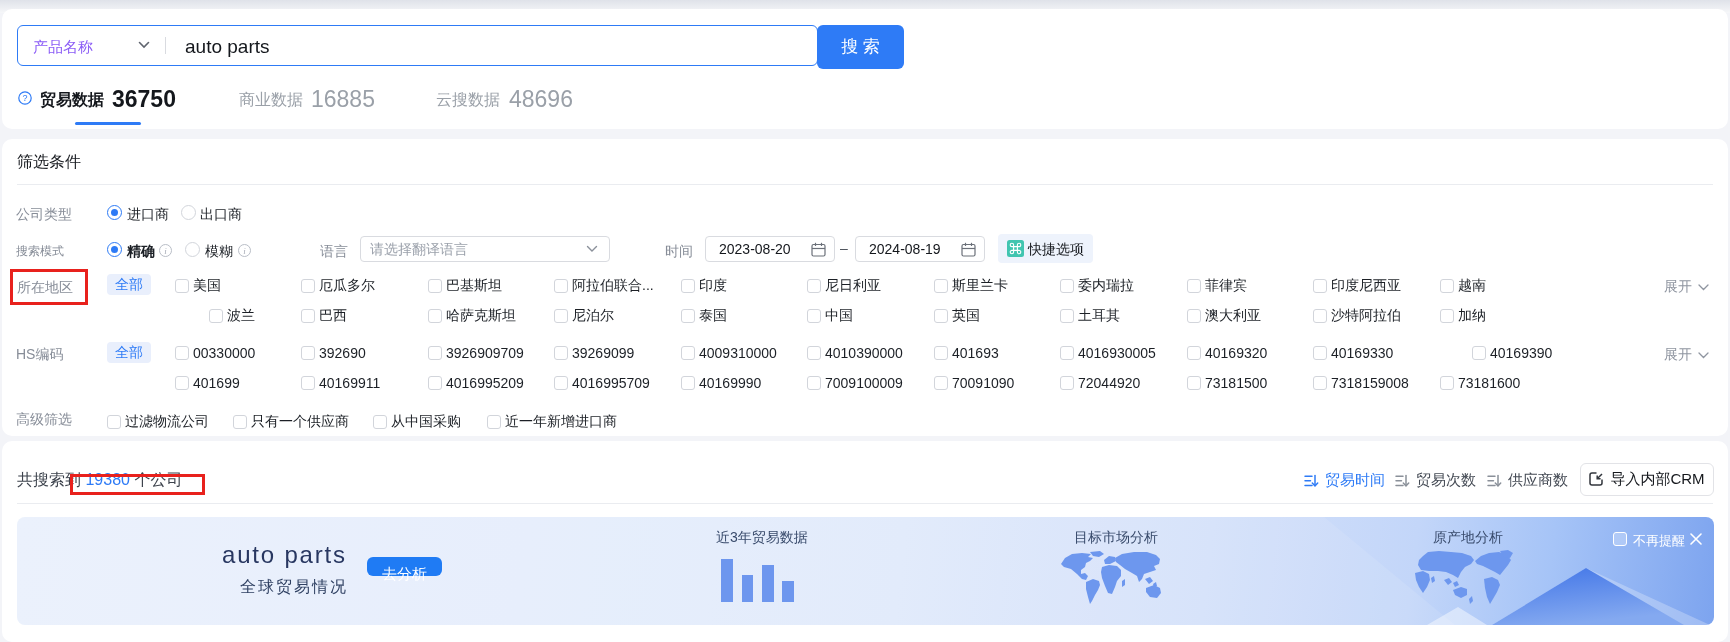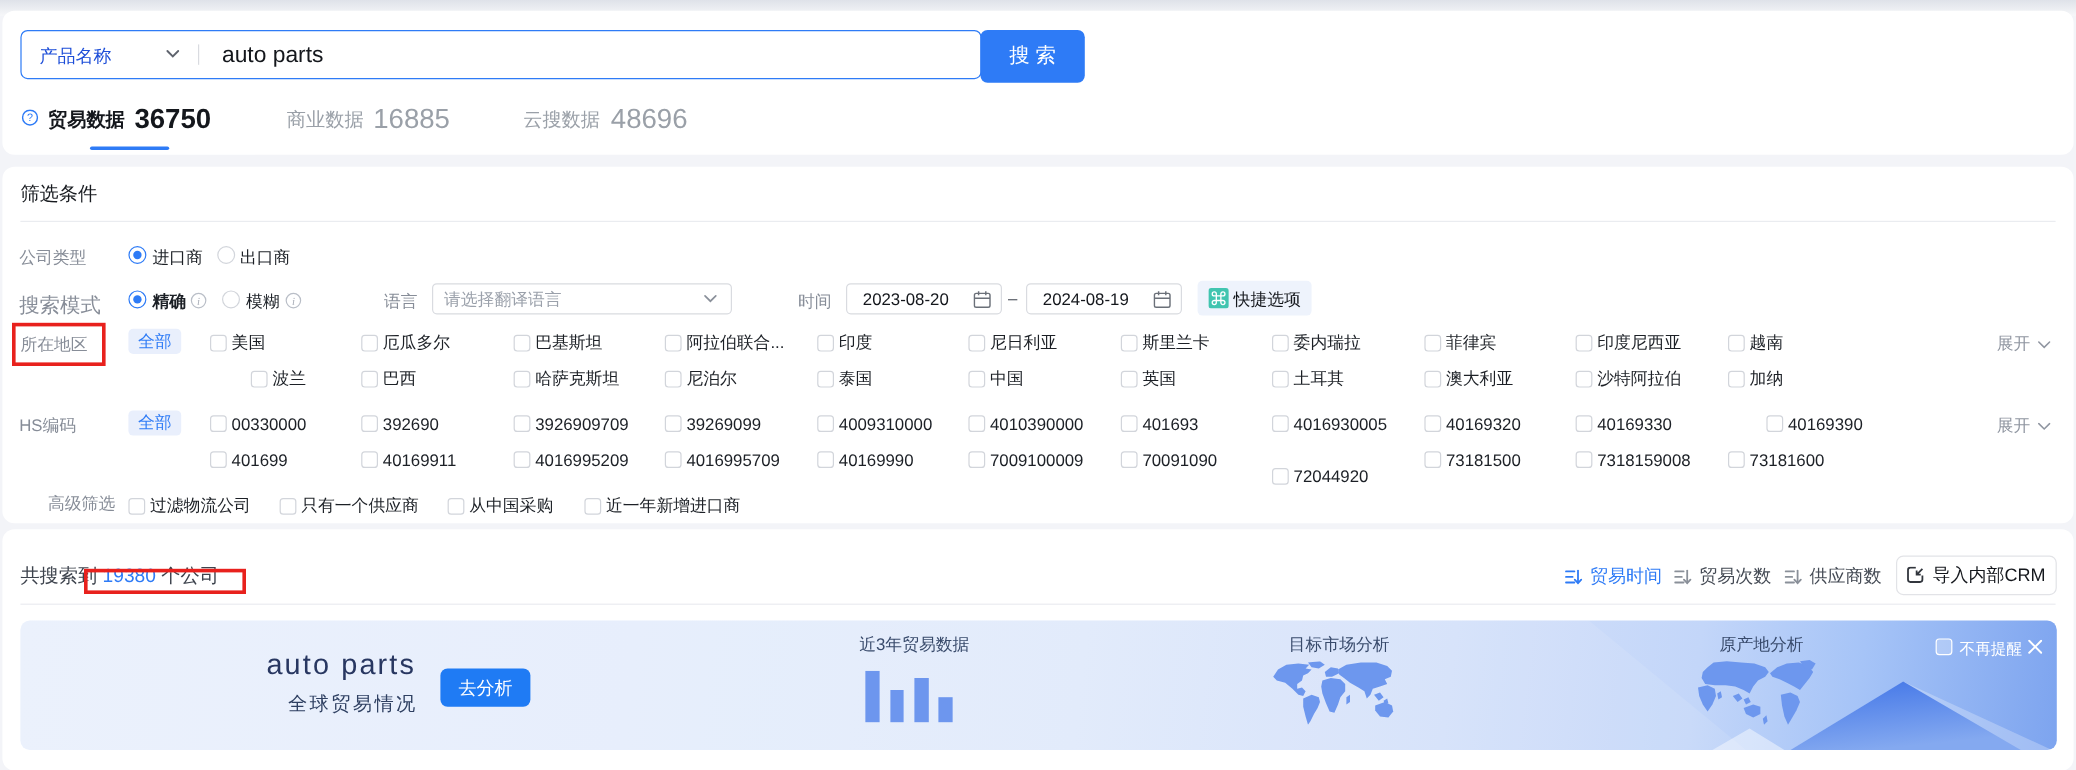--- a/index.html
+++ b/index.html
@@ -18,21 +18,21 @@
 .info{position:absolute;width:13px;height:13px;border-radius:50%;border:1px solid #b9bec7;color:#a9aeb8;font-size:9px;text-align:center;line-height:12px;font-family:"Liberation Serif",serif;font-style:italic;}
 .inp{position:absolute;border:1px solid #d9dbe0;border-radius:4px;background:#fff;}
 .divider{position:absolute;left:17px;width:1696px;height:1px;background:#eaecf0;}
 .redbox{position:absolute;border:3px solid #e8211d;background:transparent;z-index:30;}
 </style></head>
 <body>
 <div class="abs" style="left:0;top:0;width:1730px;height:13px;background:linear-gradient(#dfe2e9,#f6f7f9);"></div>
 
 <div class="card" style="top:9px;height:120px;"></div>
 <div class="abs" style="left:17px;top:25px;width:801px;height:41px;border:1px solid #2e7bf6;border-radius:6px;background:#fff;"></div>
-<div class="txt" style="left:33px;top:38px;font-size:15px;color:#1d4ed8;">产品名称</div>
+<div class="txt" style="left:33px;top:38px;font-size:15px;color:#8b5cf6;">产品名称</div>
 <svg class="abs" style="left:138px;top:41px" width="12" height="8" viewBox="0 0 12 8">
     <path d="M1.5 1.5 L6 6 L10.5 1.5" stroke="#5f646e" stroke-width="1.6" fill="none" stroke-linecap="round"></path>
   </svg>
 <div class="abs" style="left:165px;top:37px;width:1px;height:17px;background:#d9dbe0;"></div>
 <div class="txt" style="left:185px;top:36px;font-size:19px;color:#14171c;">auto parts</div>
 <div class="abs" style="left:817px;top:25px;width:87px;height:44px;background:#2e7bf6;border-radius:6px;color:#fff;font-size:17px;text-align:center;line-height:44px;">搜 索</div>
 <svg class="abs" style="left:18px;top:91px" width="14" height="14" viewBox="0 0 14 14">
     <circle cx="7" cy="7" r="6.2" fill="none" stroke="#2e7bf6" stroke-width="1.2"></circle>
     <text x="7" y="10.2" font-size="9" fill="#2e7bf6" text-anchor="middle" font-family="Liberation Sans">?</text>
   </svg>
@@ -40,24 +40,24 @@
 <div class="txt" style="left:112px;top:86px;font-size:23px;font-weight:bold;color:#14171c;">36750</div>
 <div class="txt" style="left:239px;top:90px;font-size:16px;color:#9aa0a8;">商业数据</div>
 <div class="txt" style="left:311px;top:86px;font-size:23px;color:#9aa0a8;">16885</div>
 <div class="txt" style="left:436px;top:90px;font-size:16px;color:#9aa0a8;">云搜数据</div>
 <div class="txt" style="left:509px;top:86px;font-size:23px;color:#9aa0a8;">48696</div>
 <div class="abs" style="left:75px;top:122px;width:66px;height:3px;background:#2e7bf6;border-radius:2px;"></div>
 <div class="card" style="top:139px;height:297px;"></div>
 <div class="txt" style="left:17px;top:152px;font-size:16px;color:#181b20;">筛选条件</div>
 <div class="divider" style="top:184px;"></div>
 <div class="txt" style="left:16px;top:206px;font-size:14px;color:#878d98;">公司类型</div>
-<div class="txt" style="left:16px;top:243px;font-size:17px;color:#878d98;">搜索模式</div>
+<div class="txt" style="left:16px;top:243px;font-size:12px;color:#878d98;">搜索模式</div>
 <div class="txt" style="left:17px;top:279px;font-size:14px;color:#878d98;">所在地区</div>
 <div class="txt" style="left:16px;top:346px;font-size:14px;color:#878d98;">HS编码</div>
-<div class="txt" style="left:16px;top:411px;font-size:14px;color:#878d98;margin-left:24px;">高级筛选</div>
+<div class="txt" style="left:16px;top:411px;font-size:14px;color:#878d98;">高级筛选</div>
 <div class="radio on" style="left:107px;top:205px;"></div>
 <div class="txt" style="left:127px;top:206px;font-size:14px;color:#1c2026;">进口商</div>
 <div class="radio off" style="left:181px;top:205px;"></div>
 <div class="txt" style="left:200px;top:206px;font-size:14px;color:#1c2026;">出口商</div>
 <div class="radio on" style="left:107px;top:242px;"></div>
 <div class="txt" style="left:127px;top:243px;font-size:14px;font-weight:bold;color:#1c2026;">精确</div>
 <div class="info" style="left:159px;top:244px;">i</div>
 <div class="radio off" style="left:185px;top:242px;"></div>
 <div class="txt" style="left:205px;top:243px;font-size:14px;color:#1c2026;">模糊</div>
 <div class="info" style="left:238px;top:244px;">i</div>
@@ -129,21 +129,21 @@
 <div class="cb" style="left:1187px;top:345px;"><i></i>40169320</div>
 <div class="cb" style="left:1313px;top:345px;"><i></i>40169330</div>
 <div class="cb" style="left:1440px;top:345px;padding-left:32px;"><i></i>40169390</div>
 <div class="cb" style="left:175px;top:375px;"><i></i>401699</div>
 <div class="cb" style="left:301px;top:375px;"><i></i>40169911</div>
 <div class="cb" style="left:428px;top:375px;"><i></i>4016995209</div>
 <div class="cb" style="left:554px;top:375px;"><i></i>4016995709</div>
 <div class="cb" style="left:681px;top:375px;"><i></i>40169990</div>
 <div class="cb" style="left:807px;top:375px;"><i></i>7009100009</div>
 <div class="cb" style="left:934px;top:375px;"><i></i>70091090</div>
-<div class="cb" style="left:1060px;top:375px;margin-top:14px;"><i></i>72044920</div>
+<div class="cb" style="left:1060px;top:375px;"><i></i>72044920</div>
 <div class="cb" style="left:1187px;top:375px;"><i></i>73181500</div>
 <div class="cb" style="left:1313px;top:375px;"><i></i>7318159008</div>
 <div class="cb" style="left:1440px;top:375px;"><i></i>73181600</div>
 <div class="expand" style="left:1664px;top:346px;">展开<svg style="margin-left:6px" width="11" height="7" viewBox="0 0 11 7">
       <path d="M1 1 L5.5 5.5 L10 1" stroke="#8f95a0" stroke-width="1.3" fill="none" stroke-linecap="round"></path>
     </svg></div>
 <div class="cb" style="left:107px;top:413px;"><i></i>过滤物流公司</div>
 <div class="cb" style="left:233px;top:413px;"><i></i>只有一个供应商</div>
 <div class="cb" style="left:373px;top:413px;"><i></i>从中国采购</div>
 <div class="cb" style="left:487px;top:413px;"><i></i>近一年新增进口商</div>
@@ -192,21 +192,21 @@
         </linearGradient>
       </defs>
       <polygon points="1307,0 1438,108 0,108 0,0" fill="rgba(255,255,255,0.10)"></polygon>
       <polygon points="1441,90 1410,108 1470,108" fill="rgba(255,255,255,0.45)"></polygon>
       <polygon points="1569,51 1475,108 1693,108" fill="rgba(255,255,255,0.26)"></polygon>
       <polygon points="1569,51 1475,108 1667,108" fill="url(#mg)"></polygon>
     </svg>
 </div>
 <div class="txt" style="left:222px;top:541px;font-size:24px;font-weight:500;letter-spacing:1.8px;color:#283761;">auto parts</div>
 <div class="txt" style="left:240px;top:577px;font-size:16px;letter-spacing:2px;color:#2f4062;">全球贸易情况</div>
-<div class="abs" style="left:367px;top:557px;width:75px;height:32px;background:#1f7bf4;border-radius:6px;color:#fff;font-size:15px;text-align:center;line-height:33px;">去分析</div>
+<div class="abs" style="left:367px;top:557px;width:75px;height:19px;background:#1f7bf4;border-radius:6px;color:#fff;font-size:15px;text-align:center;line-height:33px;">去分析</div>
 <div class="txt" style="left:716px;top:529px;font-size:14px;color:#384a6b;">近3年贸易数据</div>
 <svg class="abs" style="left:721px;top:559px" width="73" height="43" viewBox="0 0 73 43">
     <g fill="#6d96ee">
       <rect x="0" y="0" width="12" height="43"></rect>
       <rect x="21" y="16" width="11" height="27"></rect>
       <rect x="41" y="6" width="12" height="37"></rect>
       <rect x="61" y="22" width="12" height="21"></rect>
     </g>
   </svg>
 <div class="txt" style="left:1074px;top:529px;font-size:14px;color:#384a6b;">目标市场分析</div>

